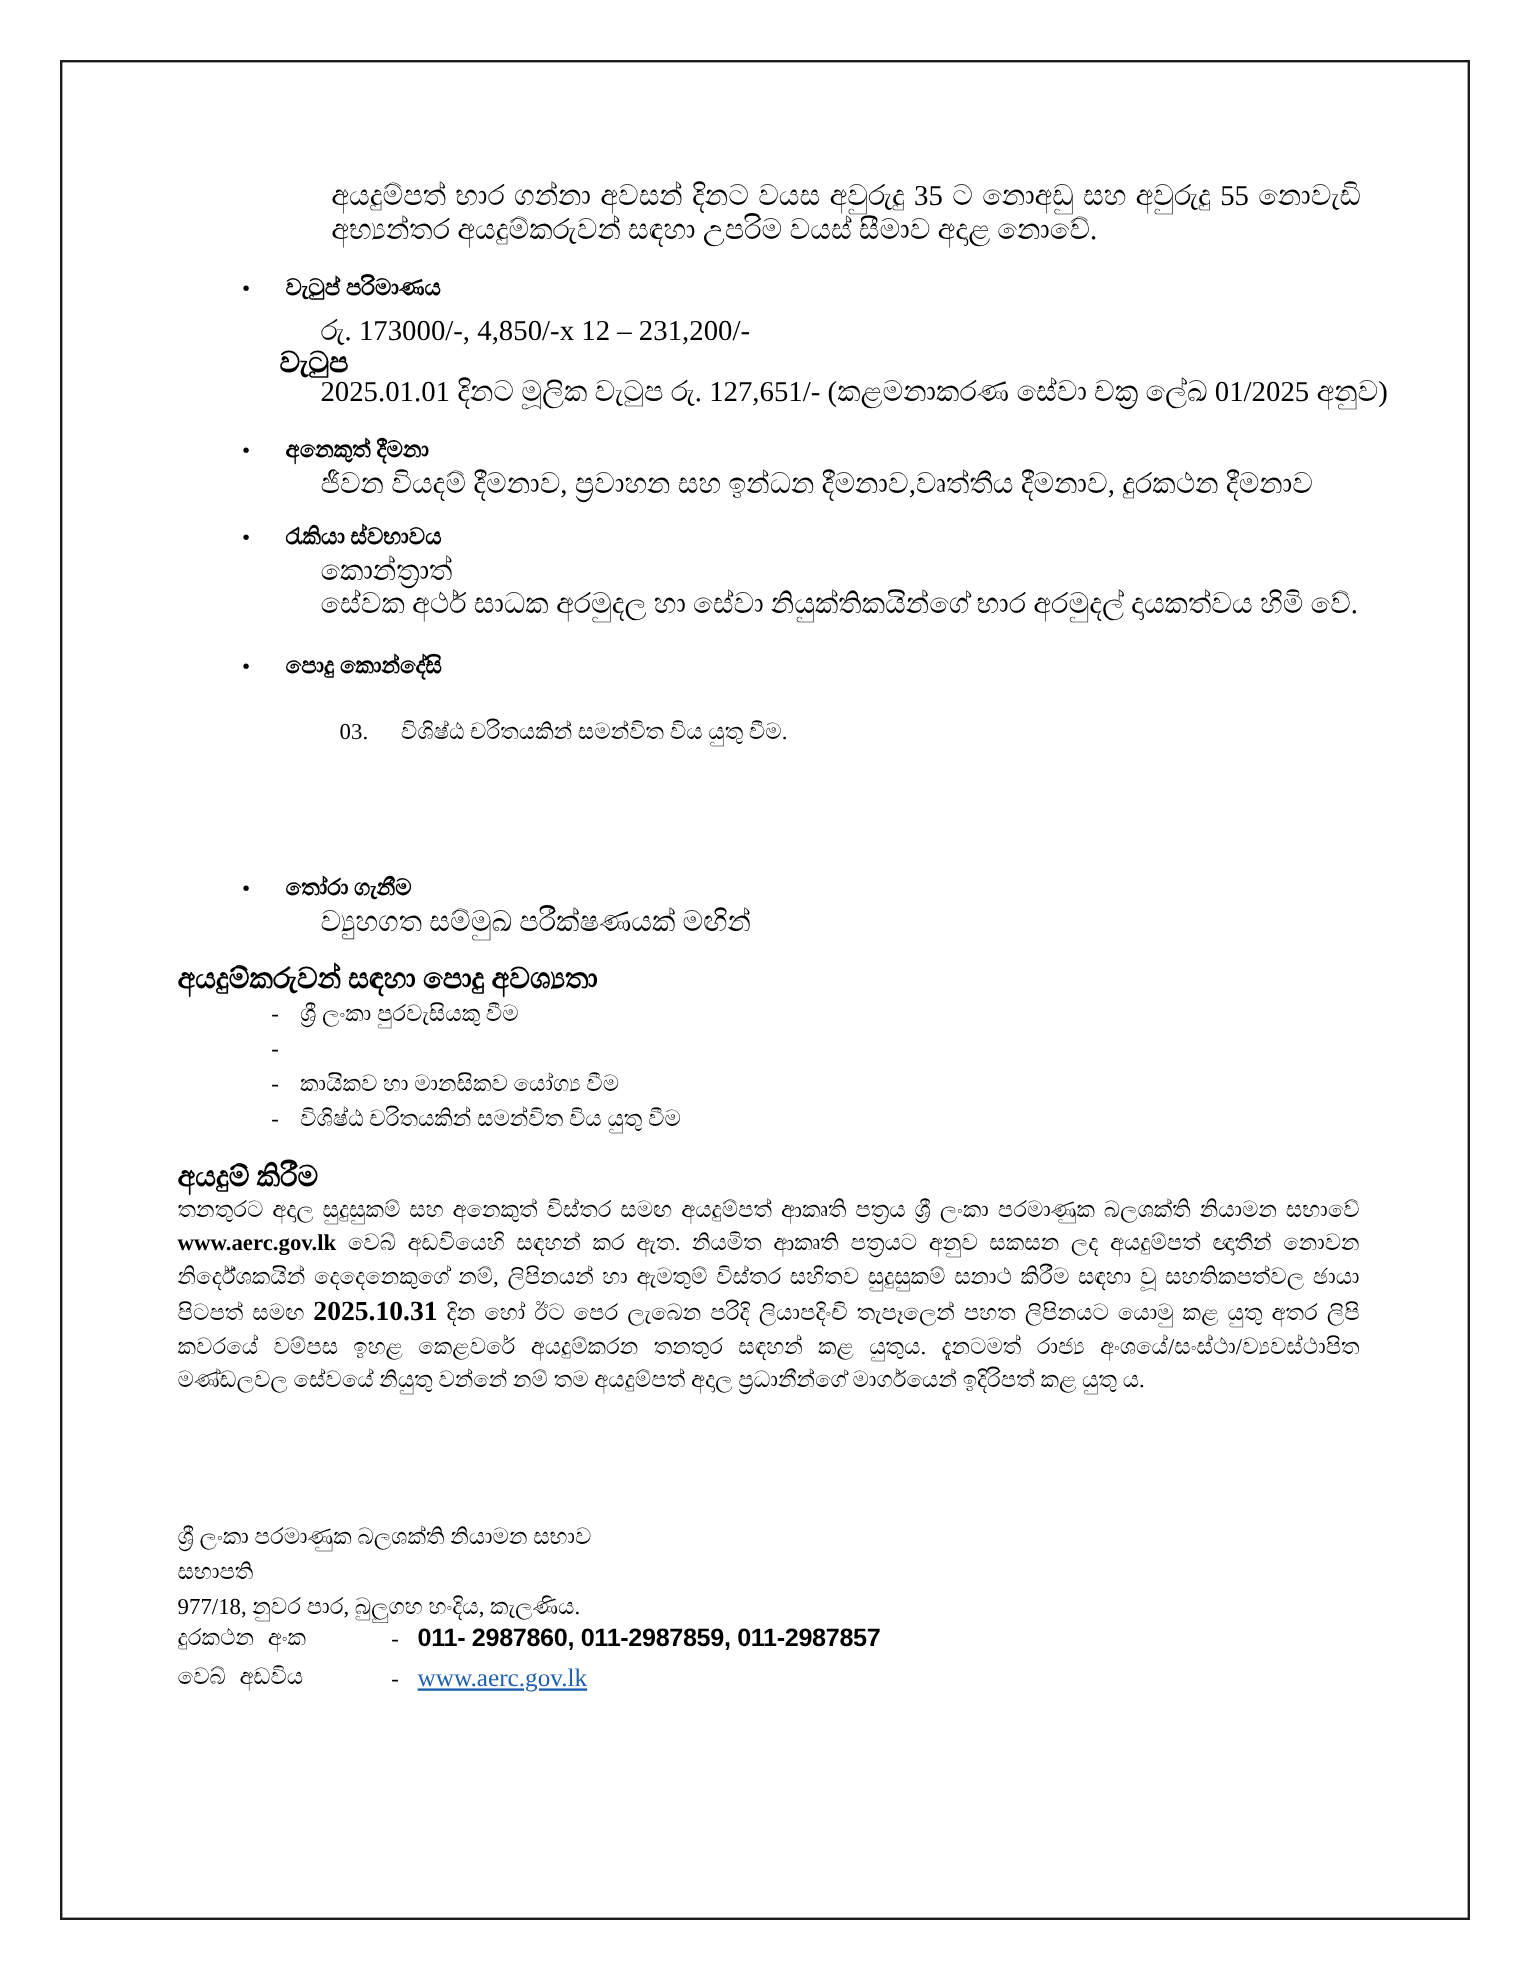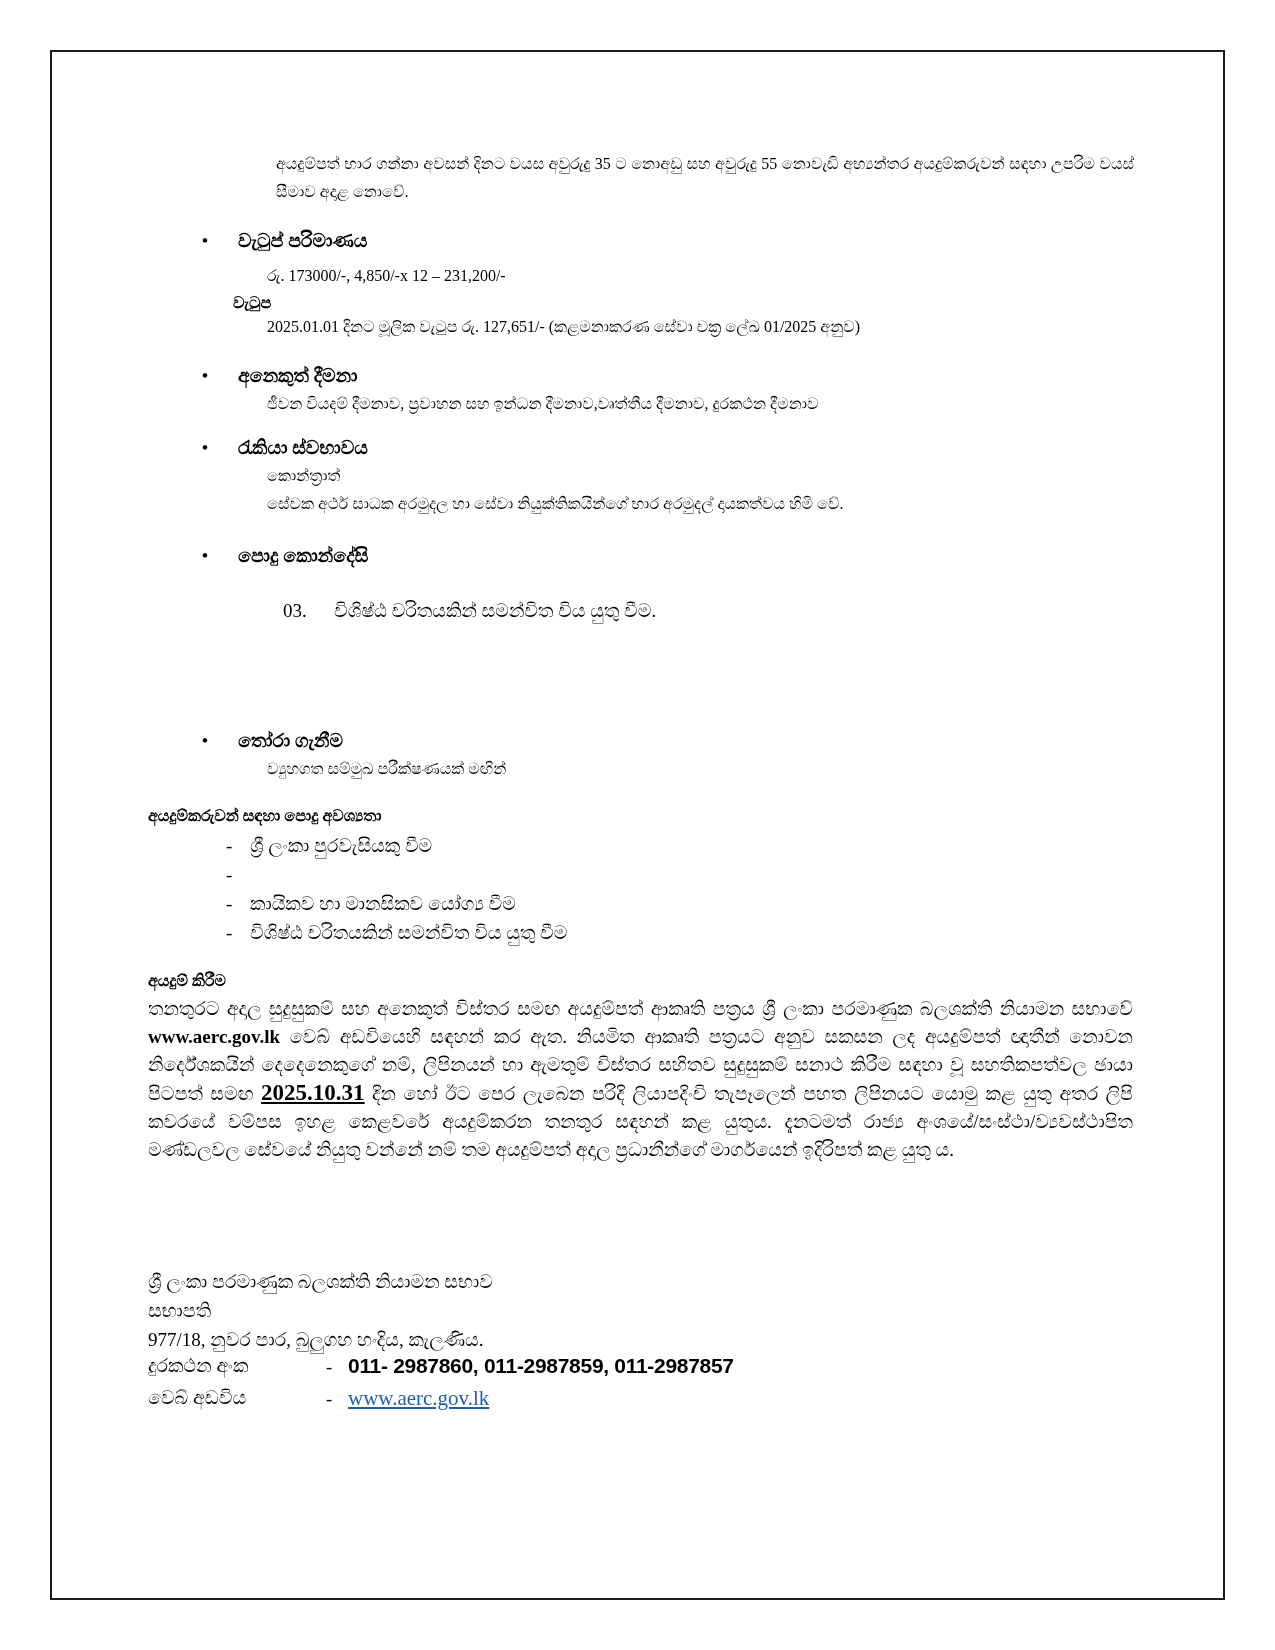--- a/index.html
+++ b/index.html
@@ -6,38 +6,38 @@
   body{
     width:1275px;height:1650px;position:relative;
     font-family:"Liberation Serif","DejaVu Serif","DejaVu Sans",serif;
     color:#000;
   }
   .page-border{
     position:absolute;left:50px;top:50px;width:1175px;height:1550px;
     border:2px solid #1c1c1c;box-sizing:border-box;background:#fff;
   }
   .abs{position:absolute;}
-  .sinh{font-size:16px;line-height:28px;}
+  .sinh{font-size:24px;line-height:28px;}
   .bold{font-weight:bold;}
   .justify{text-align:justify;}
   .bullet-row{display:flex;align-items:flex-start;font-weight:bold;font-size:19px;line-height:28px;}
   .bullet-dot{width:36px;font-size:17px;line-height:28px;}
   .num-list{font-size:19px;line-height:28px;}
   .num-item{display:flex;align-items:flex-start;margin-bottom:1px;}
   .num{width:51px;flex:0 0 51px;}
   .num-item .txt{flex:1;}
   .dash-list{font-size:19px;line-height:29px;}
   .dash-item{display:flex;align-items:flex-start;}
   .dash{width:24px;flex:0 0 24px;}
   .para{font-size:19px;line-height:28px;text-align:justify;}
   .web-bold{font-weight:bold;}
-  .deadline{font-weight:bold;font-size:23px;text-decoration:underline;}
+  .deadline{font-weight:bold;font-size:23px;}
   .sig-line{font-size:19px;line-height:29px;}
   .contact-row{font-size:19px;line-height:28px;}
-  .contact-label{display:inline-block;width:178px;}
+  .contact-label{display:inline-block;width:178px;font-family:Liberation Mono, monospace;}
   .contact-value-wrap{position:absolute;left:178px;top:0;white-space:nowrap;}
   .phone-value{
     font-family:"Liberation Sans","DejaVu Sans",sans-serif;
     font-weight:700;font-size:21px;letter-spacing:-0.3px;
   }
   .web-link{
     color:#1f5fad;text-decoration:underline;font-size:21px;cursor:pointer;
     font-family:"Liberation Serif","DejaVu Serif",serif;
   }
   .contact-dash{display:inline-block;width:22px;}

